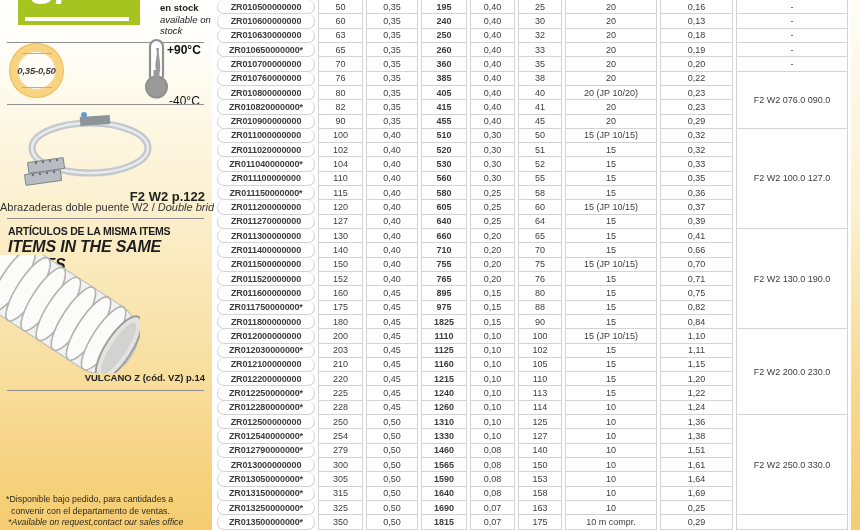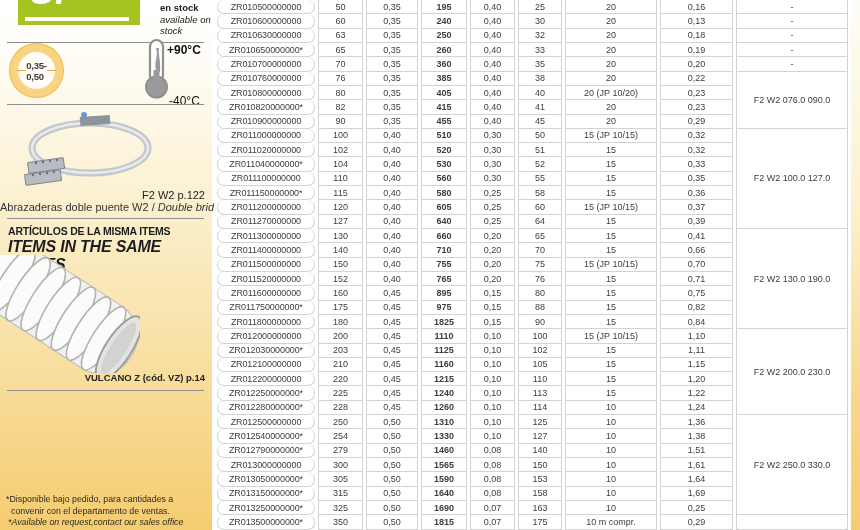--- a/index.html
+++ b/index.html
@@ -14,29 +14,29 @@
   }
   .divider{position:absolute;left:7px;width:197px;height:1px;background:#8f8f8f;}
   .logo{position:absolute;left:18px;top:0;width:122px;height:25px;background:#a6c41f;overflow:hidden;}
   .logo .sp{position:absolute;left:12px;top:-26px;font:italic 900 36px/36px "Liberation Sans",sans-serif;color:#fff;letter-spacing:1px;}
   .logo .bar{position:absolute;left:7px;bottom:4px;width:104px;height:4px;background:#fff;}
   .stock-es{position:absolute;left:160px;top:2px;font-weight:bold;font-size:9.5px;color:#222;}
   .stock-en{position:absolute;left:160px;top:14px;font-style:italic;font-size:9.5px;color:#222;}
   .badge{
     position:absolute;left:10px;top:44px;width:53px;height:53px;border-radius:50%;
     background:#fffdf6;border:7px solid #f7d382;box-shadow:0 0 0 1px #f0b94f, inset 0 0 0 1px #f3cf8e;
-    box-sizing:border-box;display:flex;align-items:center;justify-content:space-between;flex-direction:row;
+    box-sizing:border-box;display:flex;align-items:center;justify-content:space-between;flex-direction:column;font-style:italic;
   }
   .badge .line{width:30px;height:1px;background:#f0a83a;margin:2px 0;}
   .badge .val{font-weight:bold;font-size:9.5px;color:#3c3c3c;letter-spacing:-0.2px;}
   .thermo{position:absolute;left:144px;top:38px;}
   .temp-max{position:absolute;left:167px;top:43px;font-weight:bold;font-size:12px;color:#111;}
   .temp-min{position:absolute;left:169px;top:76px;font-weight:normal;font-size:12px;color:#111;margin-top:18px;}
   .clamp{position:absolute;left:14px;top:110px;}
-  .ref1{position:absolute;right:7px;top:189px;font-weight:normal;font-size:11px;color:#222;width:205px;text-align:right;}
+  .ref1{position:absolute;right:7px;top:189px;font-weight:bold;font-size:13px;color:#222;width:205px;text-align:right;}
   .prodname{position:absolute;left:0;top:201px;width:251px;text-align:left;font-size:11px;color:#333;white-space:nowrap;}
   .prodname i{font-style:italic;}
   .series-es{position:absolute;left:8px;top:225px;font-weight:bold;font-size:10.5px;color:#1d1d1d;letter-spacing:-0.2px;}
   .series-en{position:absolute;left:8px;top:238px;font-weight:bold;font-style:italic;font-size:16px;color:#1d1d1d;letter-spacing:-0.2px;}
   .hose{position:absolute;left:0;top:255px;}
   .ref2{position:absolute;right:7px;top:372px;font-weight:bold;font-size:9.5px;color:#222;width:205px;text-align:right;padding-left:23px;}
   .footnote{position:absolute;left:6px;top:494px;width:202px;font-size:8.8px;line-height:11.6px;color:#2e2a20;}
   .footnote .l2{margin-left:5px;}
   .footnote .en{font-style:italic;margin-left:2px;}
   
@@ -46,21 +46,21 @@
   }
   
   .table-wrap{position:absolute;left:214px;top:0;width:637px;height:530px;background:#fff;overflow:hidden;}
   table.grid{border-collapse:separate;border-spacing:3px 0;width:637px;height:530px;table-layout:fixed;}
   table.grid tr{height:14.32px;}
   table.grid td{
     border:1px solid #d3d3d3;border-top:none;padding:0;overflow:hidden;white-space:nowrap;
     font-size:9px;color:#3d3d3d;text-align:center;vertical-align:middle;background:#fff;
   }
   td.code{
-    text-align:left;padding-left:4px;font-weight:normal;font-size:8.6px;color:#141414;
+    text-align:left;padding-left:4px;font-weight:bold;font-size:8.6px;color:#141414;
     letter-spacing:-0.1px;border-color:#ffffff;border-radius:7px;
   }
   td.bg-green{background:#a6c41f;}
   td.bg-peach{background:#fbe4c4;}
   td.bg-white{background:#ffffff;border-color:#d3d3d3;}
   td.strong{font-weight:bold;color:#000;}
   td.wall{font-size:9px;color:#4f4f4f;}
 </style>
 </head>
 <body>

